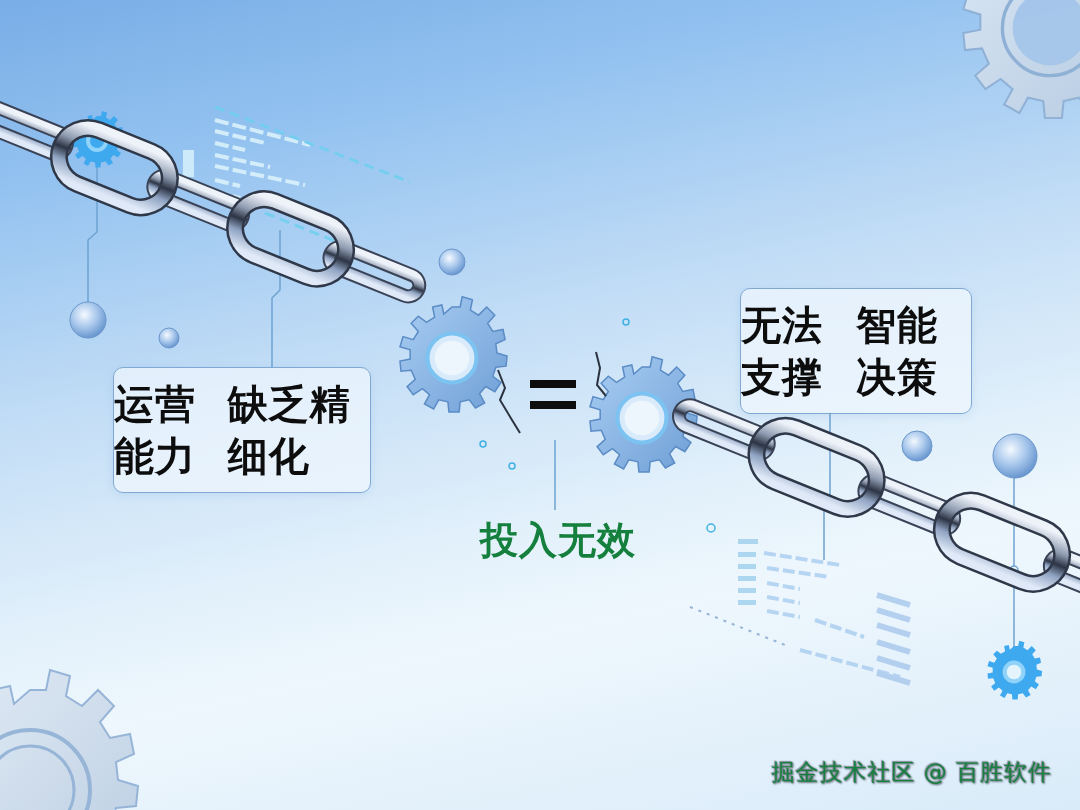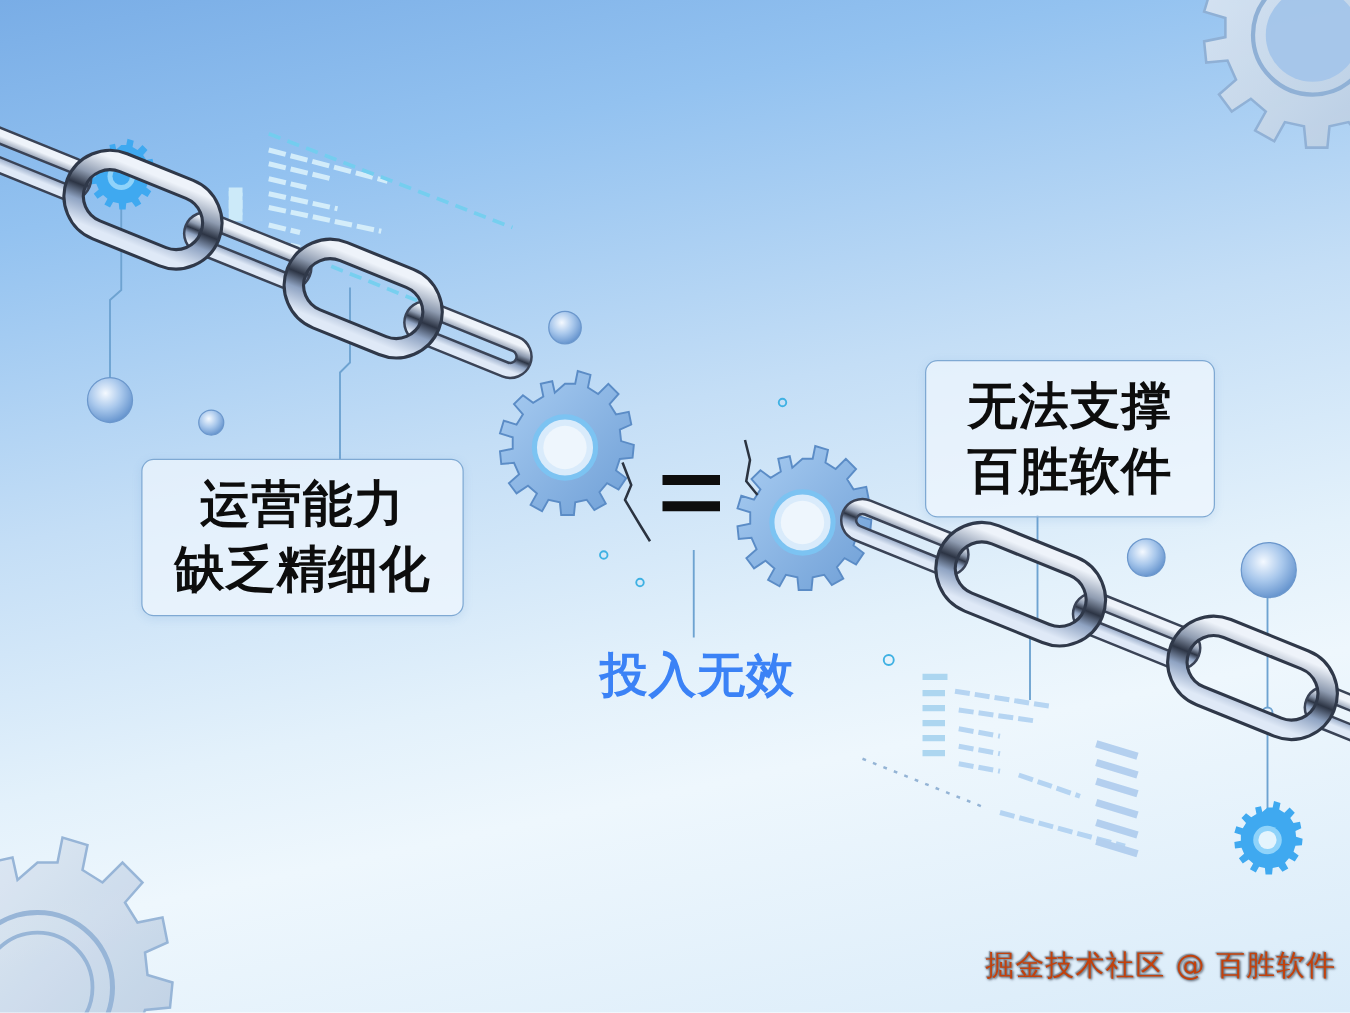--- a/index.html
+++ b/index.html
@@ -8,39 +8,39 @@
     font-family: "DejaVu Sans", "Liberation Sans", sans-serif;
     background: linear-gradient(168deg, #79ade6 0%, #93c2f0 18%, #c4def6 42%, #e3f1fb 62%, #eef7fd 72%, #d9ebf9 100%);
   }
   .layer { position: absolute; left: 0; top: 0; width: 1080px; height: 810px; }
   .label-box {
     position: absolute;
     border: 1.5px solid #7fa9d3;
     border-radius: 10px;
     background: rgba(240, 247, 253, 0.72);
     box-shadow: 0 2px 8px rgba(90,140,200,0.15);
-    display: flex; flex-direction: column; align-items: center; justify-content: center;
+    display: flex; flex-direction: row; align-items: center; justify-content: center;
     color: #0d0d0d; font-weight: bold; font-size: 40px; line-height: 52px;
     letter-spacing: 1px;
   }
   .label-box span { display: block; }
   #box-left { left: 113px; top: 367px; width: 256px; height: 124px; }
   #box-right { left: 740px; top: 288px; width: 230px; height: 124px; }
   .equals {
     position: absolute; left: 530px; top: 380px; width: 46px; height: 32px;
   }
   .equals div { position: absolute; left: 0; width: 46px; height: 8px; background: #0d0d0d; }
   .equals .b1 { top: 0; } .equals .b2 { top: 21px; }
   .result-text {
     position: absolute; left: 468px; top: 515px; width: 180px; text-align: center;
-    font-size: 38px; font-weight: bold; color: #3b82f6; letter-spacing: 1px;
+    font-size: 38px; font-weight: bold; color: #15803d; letter-spacing: 1px;
   }
   .watermark {
-    position: absolute; right: 11px; bottom: 22px;
-    font-size: 23px; color: #c2410c;
+    position: absolute; right: 28px; bottom: 22px;
+    font-size: 23px; color: #15803d;
     text-shadow: 0 0 2px #6b7480, 1px 1px 2px #5a6470, -1px -1px 1px #8c96a2;
     letter-spacing: 1px;
   }
 </style>
 </head>
 <body>
 
 <svg class="layer" viewBox="0 0 1080 810" xmlns="http://www.w3.org/2000/svg">
   <defs>
     <linearGradient id="steel" x1="0" y1="0" x2="0" y2="1">
@@ -208,21 +208,21 @@
   </g>
 </svg>
 
 <div id="box-left" class="label-box">
   <span>运营能力</span>
   <span>缺乏精细化</span>
 </div>
 
 <div id="box-right" class="label-box">
   <span>无法支撑</span>
-  <span>百胜软件</span>
+  <span>智能决策</span>
 </div>
 
 <div class="equals">
   <div class="b1"></div>
     <div class="b2"></div>
 </div>
 
 <div class="result-text">投入无效</div>
 
 <div class="watermark">掘金技术社区 @ 百胜软件</div>

